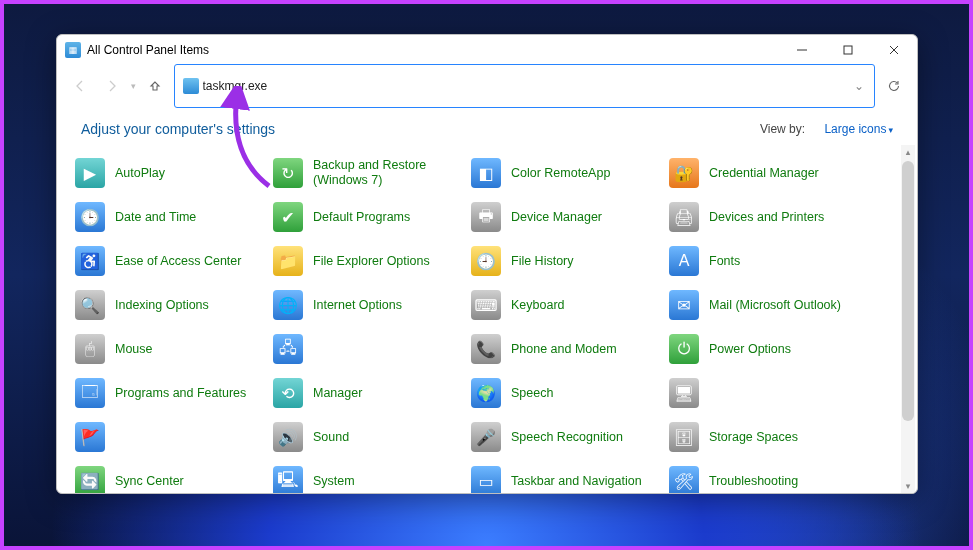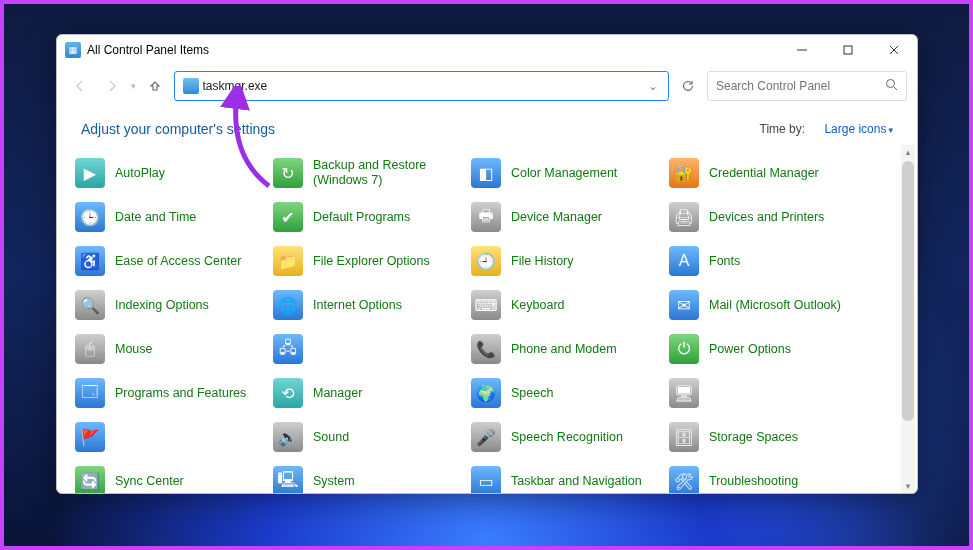--- a/index.html
+++ b/index.html
@@ -58,21 +58,21 @@
   }
   .nav-arrow, .nav-up, .refresh {
     width: 26px; height: 26px;
     display:flex; align-items:center; justify-content:center;
     color:#666; border-radius:4px;
   }
   .nav-arrow.disabled { color:#ccc; }
   .addr-wrap {
     flex: 1;
     display:flex; align-items:center;
-    height: 30px;
+    height: 44px;
     border: 1px solid #2784ff;
     background:#fff;
     border-radius:3px;
     padding: 0 4px;
   }
   .addr-wrap .icon-small{
     width:16px;height:16px;margin:0 4px;
     background: linear-gradient(#6fc2f0,#2d8bd6); border-radius:2px;
   }
   .addr-wrap input {
@@ -198,52 +198,43 @@
     <div class="addr-wrap">
       <div class="icon-small"></div>
       <input type="text" value="taskmgr.exe" style="">
       <span class="addr-caret">⌄</span>
     </div>
     <div class="refresh">
       <svg width="14" height="14" viewBox="0 0 14 14">
           <path d="M11.5 7a4.5 4.5 0 1 1-1.3-3.2M11 2v3H8" fill="none" stroke="currentColor" stroke-width="1.1"></path>
         </svg>
     </div>
-    <div class="search-wrap">
-      <input type="text" placeholder="Search Control Panel" style="">
-      <span class="mag">
-        <svg width="13" height="13" viewBox="0 0 13 13">
-            <circle cx="5.5" cy="5.5" r="4" fill="none" stroke="currentColor"></circle>
-            <path d="M9 9l3 3" stroke="currentColor"></path>
-          </svg>
-      </span>
-    </div>
   </div>
 
   <div class="header-strip">
     <div class="heading">Adjust your computer's settings</div>
     <div class="viewby">
-      <span>Time by:</span>
+      <span>View by:</span>
       <a href="#"><span>Large icons</span><span class="dd">▾</span></a>
     </div>
   </div>
 
   <div class="content">
     <div class="grid" id="grid">
         <div class="item">
           <div class="ico c-teal">▶</div>
           <div class="label">AutoPlay</div>
         </div>
         <div class="item">
           <div class="ico c-green">↻</div>
           <div class="label">Backup and Restore (Windows 7)</div>
         </div>
         <div class="item">
           <div class="ico c-blue">◧</div>
-          <div class="label">Color Management</div>
+          <div class="label">Color RemoteApp</div>
         </div>
         <div class="item">
           <div class="ico c-orange">🔐</div>
           <div class="label">Credential Manager</div>
         </div>
         <div class="item">
           <div class="ico c-blue">🕒</div>
           <div class="label">Date and Time</div>
         </div>
         <div class="item">

